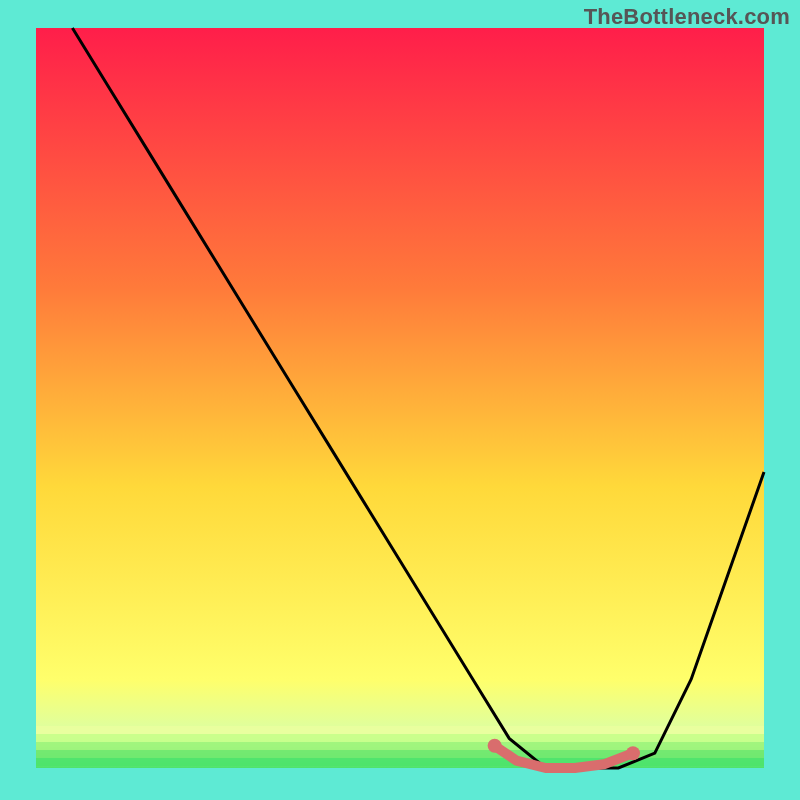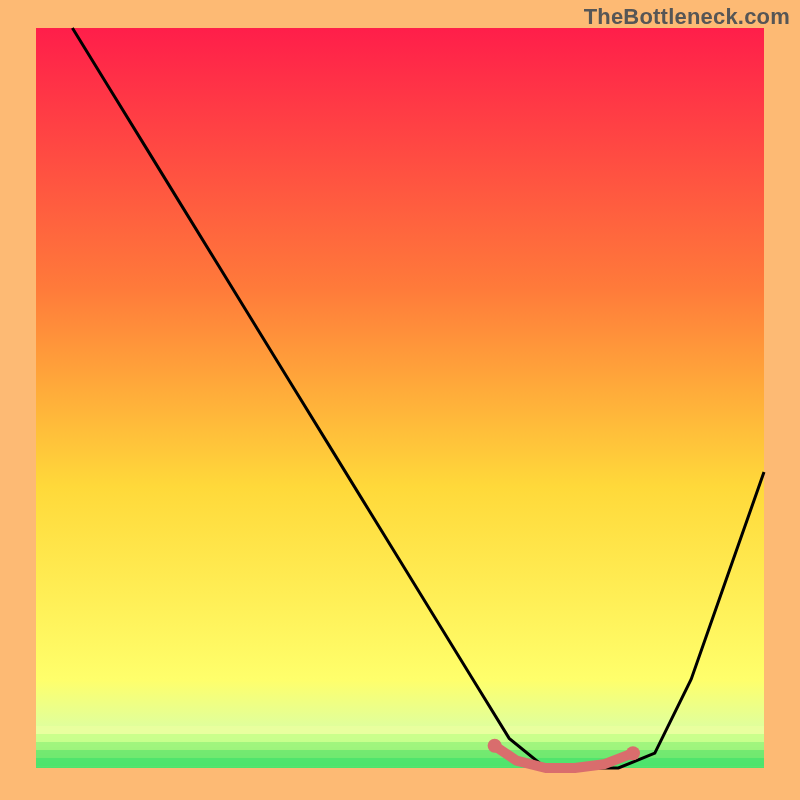--- a/index.html
+++ b/index.html
@@ -7,21 +7,21 @@
     padding: 0;
     width: 800px;
     height: 800px;
     background: #000;
     overflow: hidden;
   }
   .frame {
     position: relative;
     width: 800px;
     height: 800px;
-    background: #fdba74;
+    background: #5eead4;
   }
   .attribution {
     position: absolute;
     top: 4px;
     right: 10px;
     font-family: Arial, Helvetica, sans-serif;
     font-size: 22px;
     font-weight: bold;
     color: #565656;
     letter-spacing: 0.2px;

